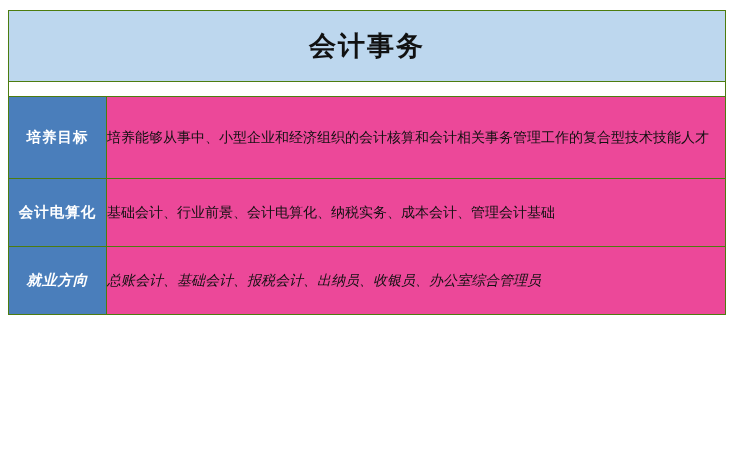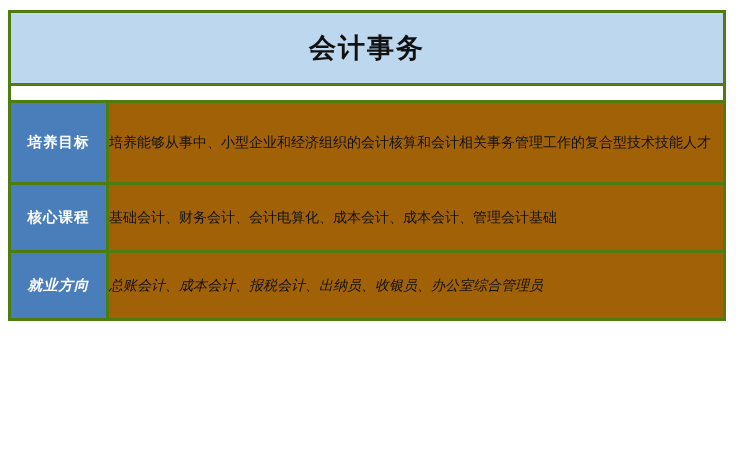--- a/index.html
+++ b/index.html
@@ -24,21 +24,21 @@
     left: 8px;
     top: 10px;
     width: 718px;
   }
   table.course-table {
     width: 100%;
     border-collapse: collapse;
     table-layout: fixed;
   }
   table.course-table td {
-    border: 3px solid #4d7c0f;
+    border: 1px solid #4d7c0f;
     vertical-align: middle;
     padding: 0;
   }
   .title-cell {
     background: #bdd7ee;
     height: 70px;
     text-align: center;
     border: 1px solid #2e5c8a;
   }
   .title-text {
@@ -56,21 +56,21 @@
   .label-cell {
     width: 98px;
     background: #4a7ebb;
     color: #ffffff;
     font-weight: bold;
     font-size: 14.5px;
     text-align: center;
     letter-spacing: 1px;
   }
   .content-cell {
-    background: #a16207;
+    background: #ec4899;
     font-size: 14px;
     line-height: 1.75;
     padding: 10px 8px 10px 10px;
     color: #111111;
     text-align: left;
   }
   .row-tall { height: 82px; margin-left: 44px; }
   .row-mid  { height: 68px; }
   .row-tall2 { height: 88px; }
   .row-short { height: 68px; font-style: italic; }
@@ -92,23 +92,23 @@
           </td>
         </tr>
         <tr class="spacer-row">
           <td colspan="2"></td>
         </tr>
         <tr class="row-tall">
           <td class="label-cell">培养目标</td>
           <td class="content-cell">培养能够从事中、小型企业和经济组织的会计核算和会计相关事务管理工作的复合型技术技能人才</td>
         </tr>
         <tr class="row-mid">
-          <td class="label-cell">核心课程</td>
-          <td class="content-cell">基础会计、财务会计、会计电算化、成本会计、成本会计、管理会计基础</td>
+          <td class="label-cell">会计电算化</td>
+          <td class="content-cell">基础会计、行业前景、会计电算化、纳税实务、成本会计、管理会计基础</td>
         </tr>
         <tr class="row-short">
           <td class="label-cell">就业方向</td>
-          <td class="content-cell">总账会计、成本会计、报税会计、出纳员、收银员、办公室综合管理员</td>
+          <td class="content-cell">总账会计、基础会计、报税会计、出纳员、收银员、办公室综合管理员</td>
         </tr>
       </tbody>
     </table>
   </div>
 </div>
 
 </body></html>

